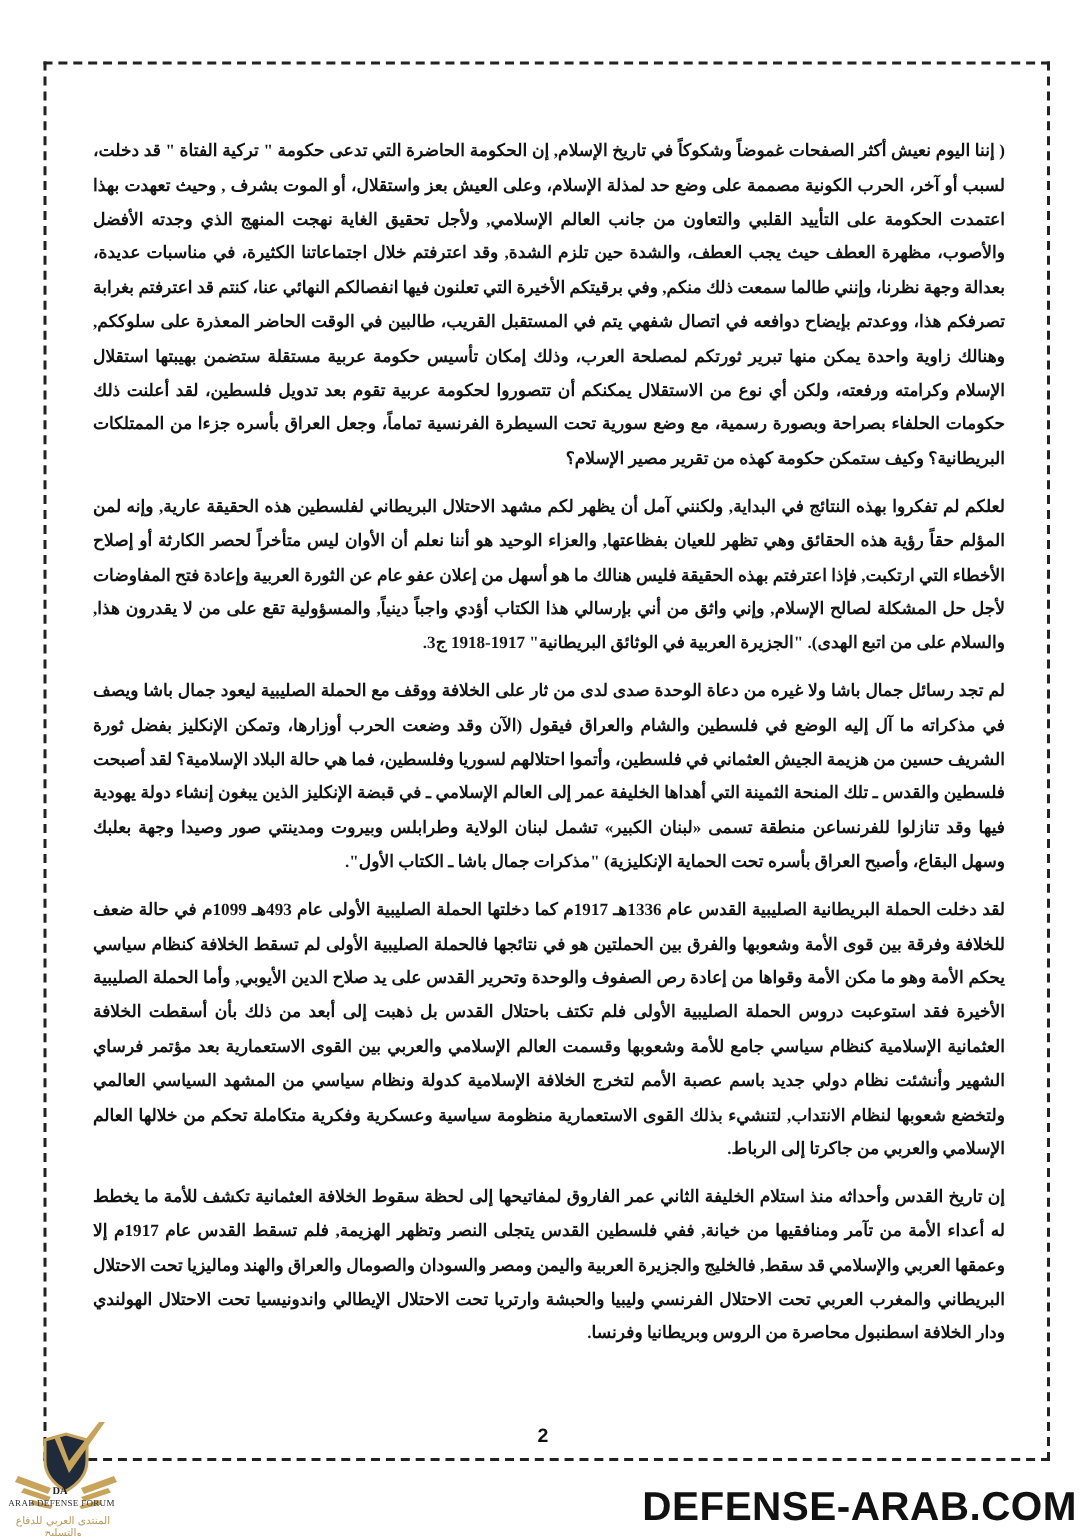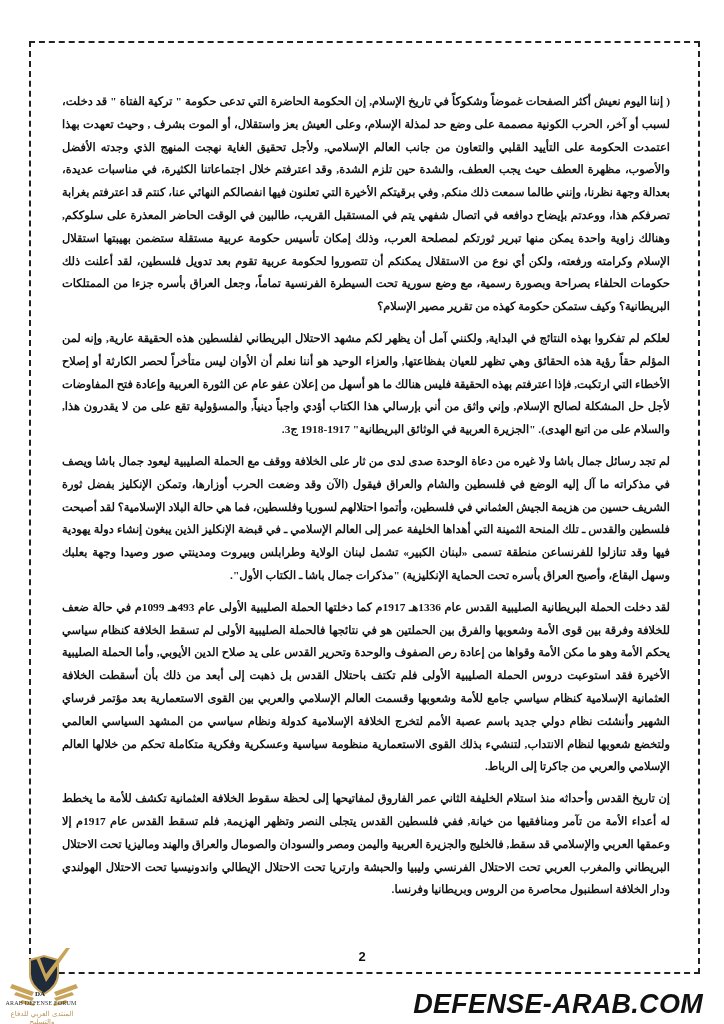--- a/index.html
+++ b/index.html
@@ -16,23 +16,23 @@
     direction: rtl; text-align: justify;
     font-family: "DejaVu Sans", sans-serif; font-weight: bold;
     font-size: 11.4px; line-height: 22.8px; color: #141414;
   }
   .content p { margin: 0 0 9px 0; text-align-last: right; font-family: Liberation Serif, serif; }
   .page-number {
     position: absolute; left: 0; width: 724px; top: 949px; text-align: center;
     font-family: "Liberation Sans", sans-serif; font-weight: bold; font-size: 13px; color: #111;
   }
   .site-brand {
-    position: absolute; right: 21px; top: 989px;
+    position: absolute; right: 6px; top: 989px;
     font-family: "Liberation Sans", sans-serif; font-weight: bold; font-size: 27px;
-    letter-spacing: 0.3px; color: #111; line-height: 30px; font-style: italic;
+    letter-spacing: 0.3px; color: #111; line-height: 30px;
   }
   .logo {
     position: absolute; left: 4px; top: 948px; width: 100px; height: 76px;
   }
   .logo-caption-en {
     position: absolute; left: 2px; top: 1000px; width: 78px; text-align: center;
     font-family: "Liberation Serif", serif; font-size: 6px; color: #333; letter-spacing: 0.2px;
   }
   .logo-caption-ar {
     position: absolute; left: 0px; top: 1010px; width: 84px; text-align: center; direction: rtl;

